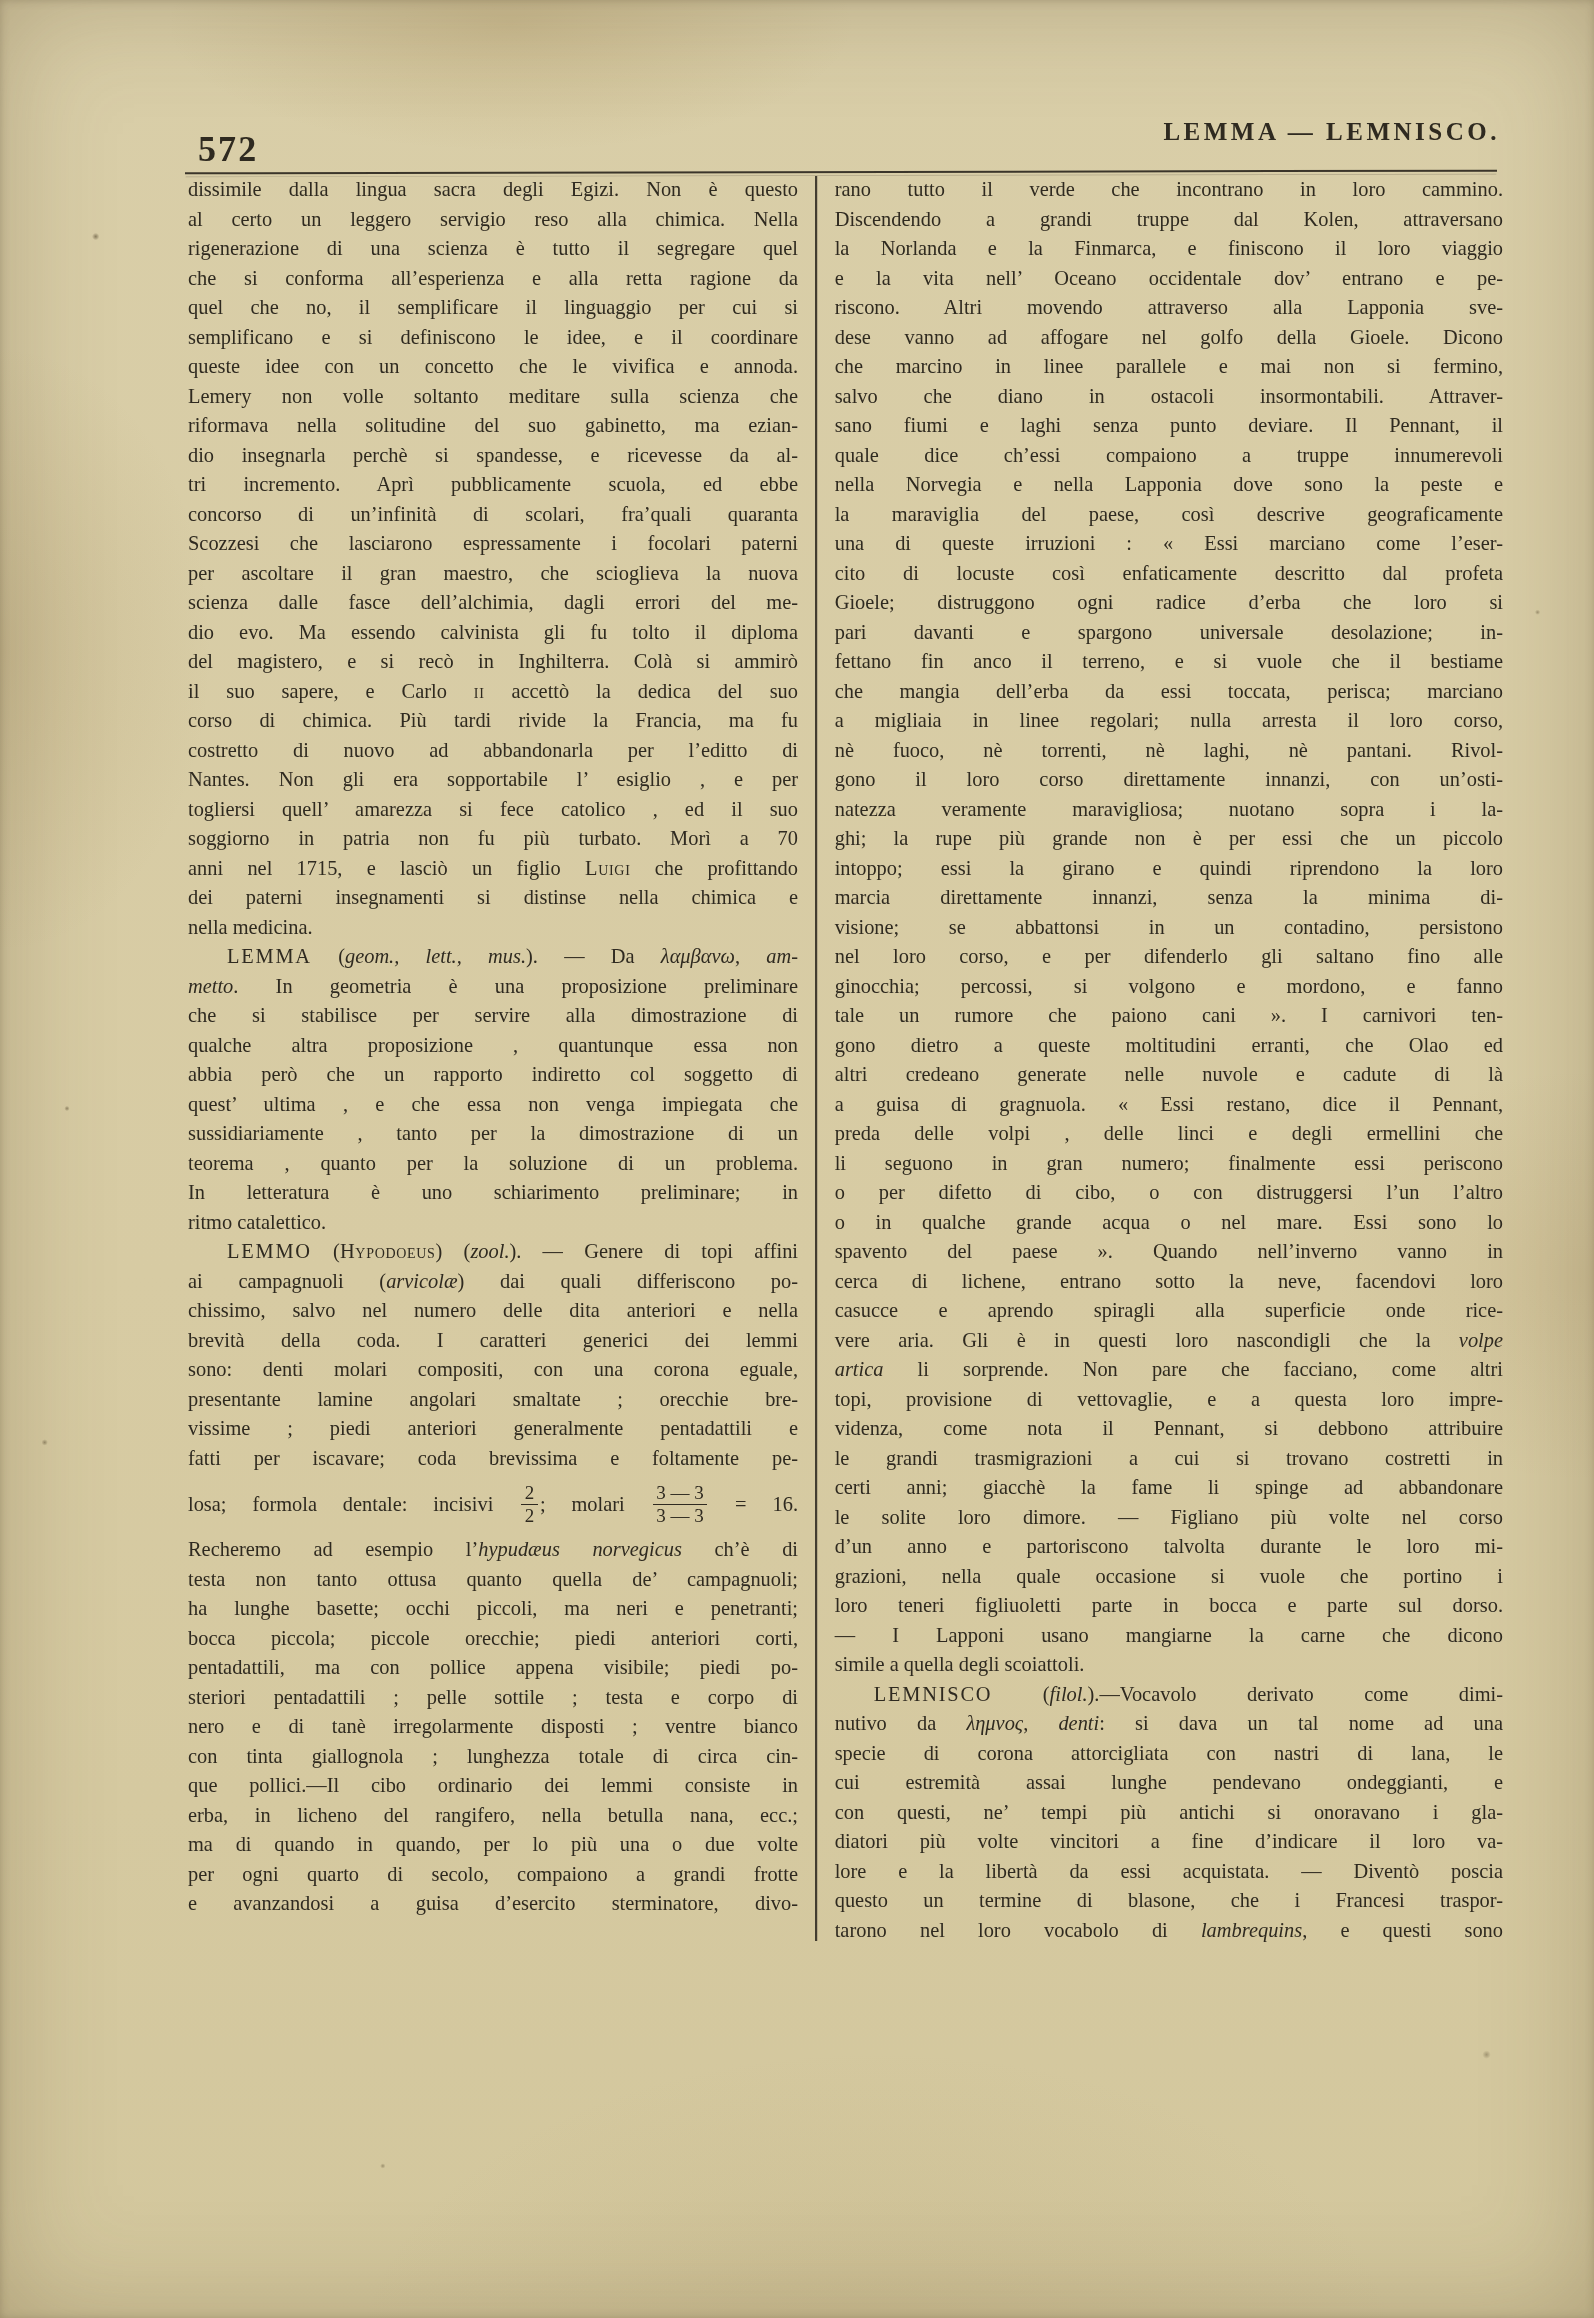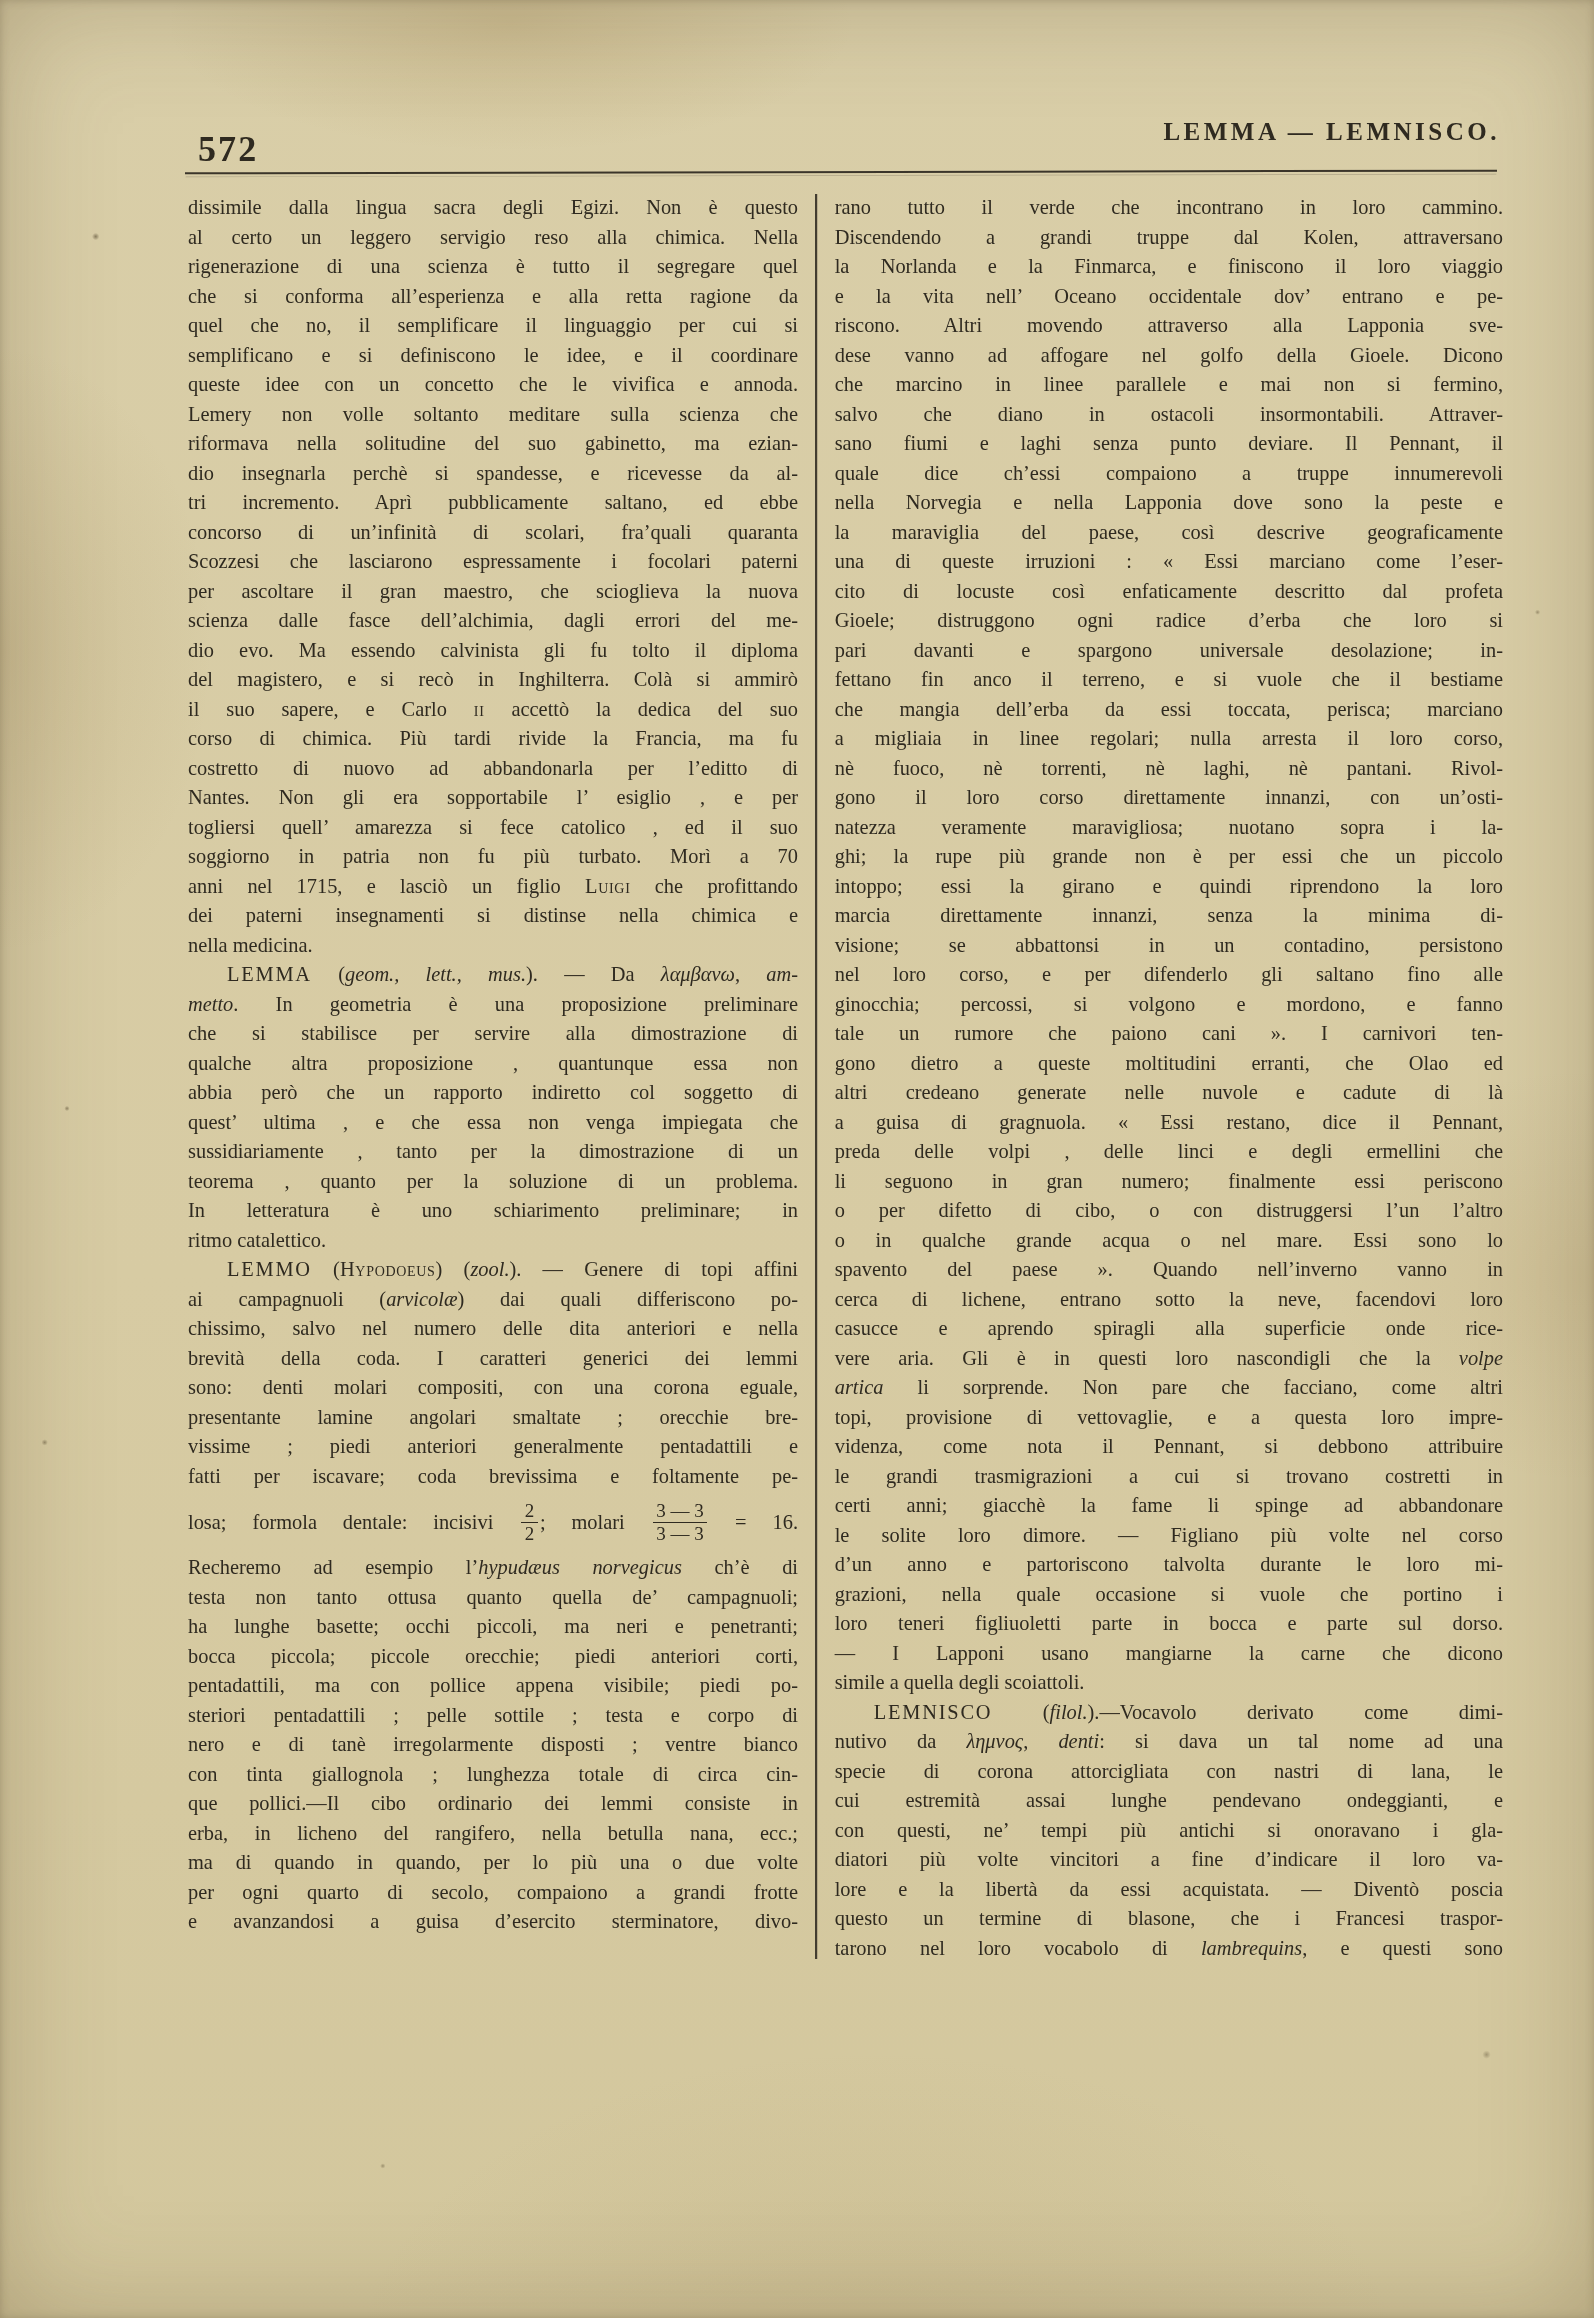--- a/index.html
+++ b/index.html
@@ -33,21 +33,21 @@
     position:absolute;left:188px;top:118px;width:1312px;
     text-align:right;font-size:25px;font-weight:bold;letter-spacing:3.5px;
   }
   .headrule{
     position:absolute;left:185px;top:171px;width:1312px;height:2.1px;
     background:#3b352a;
     box-shadow:0 3.5px 0 -0.7px rgba(59,53,42,.25);
     transform:rotate(-0.12deg);
   }
   .cols{
-    position:absolute;left:188px;top:193px;width:1315px;
+    position:absolute;left:188px;top:175px;width:1315px;
     display:flex;align-items:stretch;
   }
   .col{font-size:20.4px;line-height:29.5px;}
   .col.left{width:610px;}
   .col.right{flex:1;}
   .divider{width:2.1px;background:#433d30;margin:1.4px 17.6px 4.2px 17px;box-shadow:0.7px 0 0 rgba(67,61,48,.3);}
   .line{
     text-align:justify;text-align-last:justify;
     white-space:normal;
   }
@@ -77,21 +77,21 @@
           <div class="line">dissimile dalla lingua sacra degli Egizi. Non è questo</div>
           <div class="line">al certo un leggero servigio reso alla chimica. Nella</div>
           <div class="line">rigenerazione di una scienza è tutto il segregare quel</div>
           <div class="line">che si conforma all’esperienza e alla retta ragione da</div>
           <div class="line">quel che no, il semplificare il linguaggio per cui si</div>
           <div class="line">semplificano e si definiscono le idee, e il coordinare</div>
           <div class="line">queste idee con un concetto che le vivifica e annoda.</div>
           <div class="line">Lemery non volle soltanto meditare sulla scienza che</div>
           <div class="line">riformava nella solitudine del suo gabinetto, ma ezian-</div>
           <div class="line">dio insegnarla perchè si spandesse, e ricevesse da al-</div>
-          <div class="line">tri incremento. Aprì pubblicamente saltano, ed ebbe</div>
+          <div class="line">tri incremento. Aprì pubblicamente scuola, ed ebbe</div>
           <div class="line">concorso di un’infinità di scolari, fra’quali quaranta</div>
           <div class="line">Scozzesi che lasciarono espressamente i focolari paterni</div>
           <div class="line">per ascoltare il gran maestro, che scioglieva la nuova</div>
           <div class="line">scienza dalle fasce dell’alchimia, dagli errori del me-</div>
           <div class="line">dio evo. Ma essendo calvinista gli fu tolto il diploma</div>
           <div class="line">del magistero, e si recò in Inghilterra. Colà si ammirò</div>
           <div class="line">il suo sapere, e Carlo <sc>ii</sc> accettò la dedica del suo</div>
           <div class="line">corso di chimica. Più tardi rivide la Francia, ma fu</div>
           <div class="line">costretto di nuovo ad abbandonarla per l’editto di</div>
           <div class="line">Nantes. Non gli era sopportabile l’ esiglio , e per</div>

